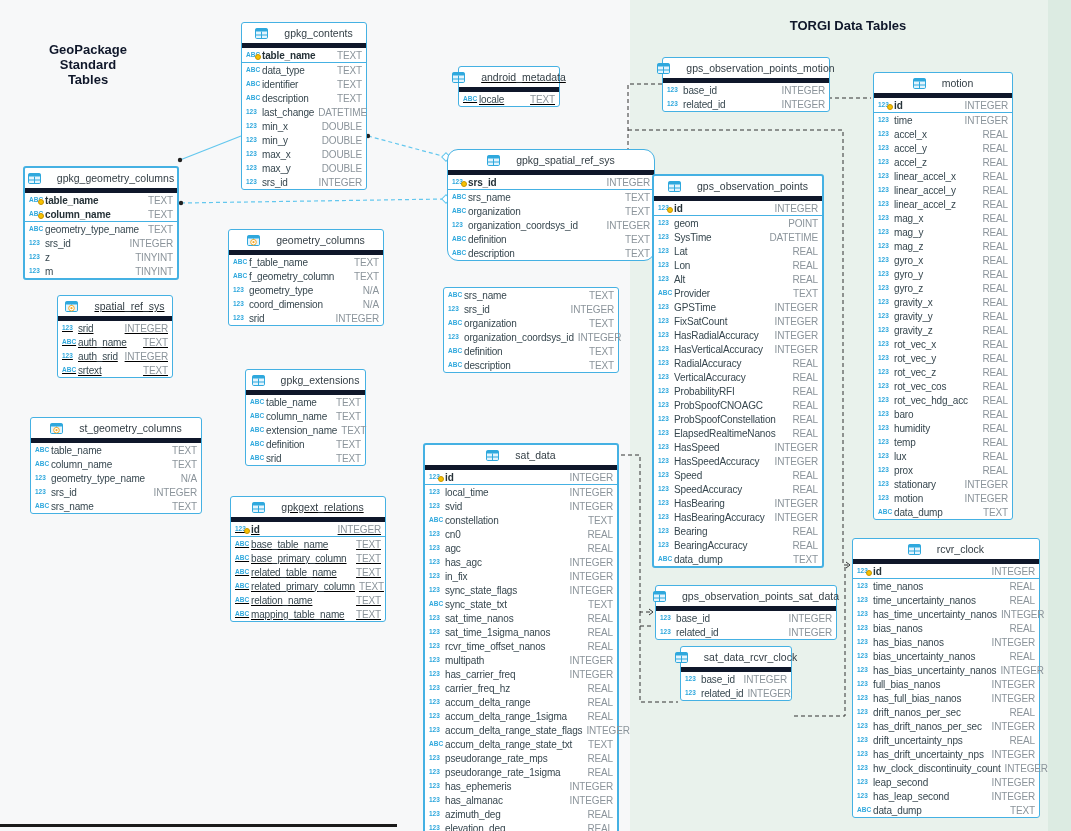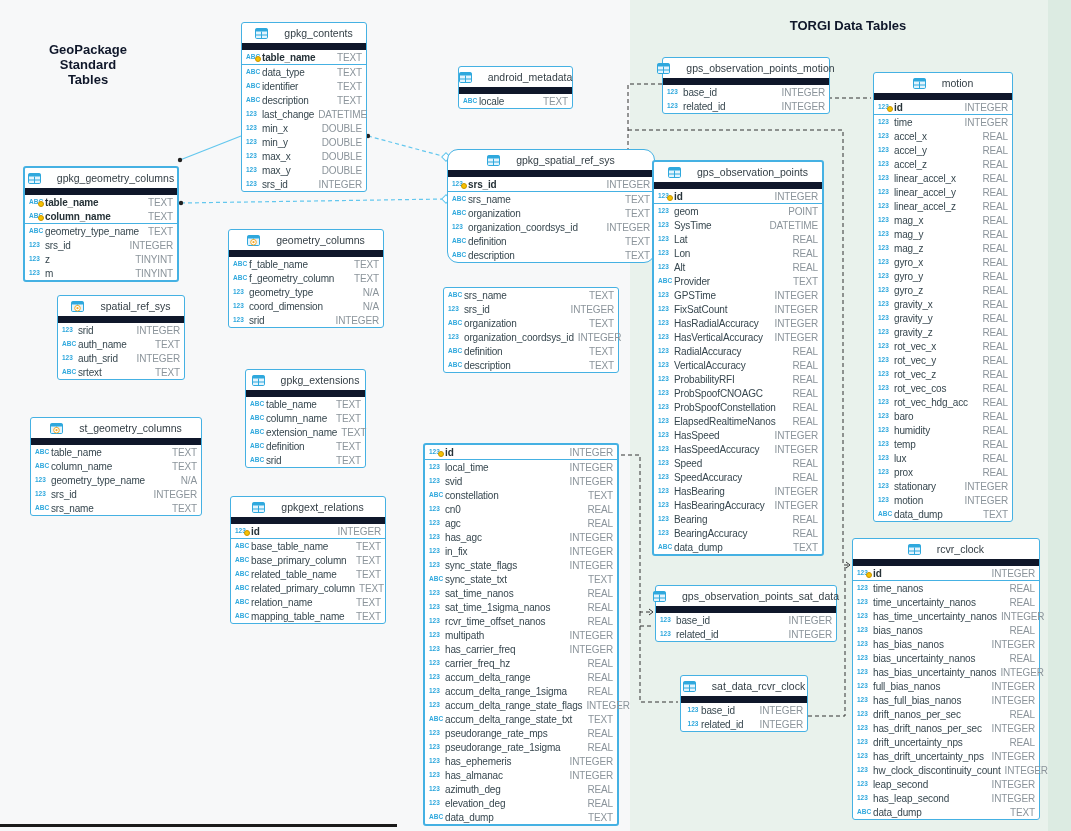--- a/index.html
+++ b/index.html
@@ -12,21 +12,21 @@
   #green-strip{position:absolute;left:1048px;top:0;width:23px;height:831px;background:#dcebe2;}
   #bottom-line{position:absolute;left:0;top:824px;width:397px;height:3px;background:#1a1a1a;}
   #connectors{position:absolute;left:0;top:0;pointer-events:none;z-index:2;}
   #canvas{position:absolute;left:0;top:0;width:1071px;height:831px;z-index:3;}
   .section-title{position:absolute;font-weight:bold;font-size:13px;color:#0f172a;text-align:center;white-space:pre-line;line-height:15px;z-index:3;}
   #title-left{left:28px;top:42px;width:120px;}
   #title-torgi{left:748px;top:18px;width:200px;}
   .tbl{position:absolute;background:#ffffff;border:1.5px solid #45b1e3;border-radius:3px;box-sizing:border-box;}
   .tbl.thick{border-width:2px;margin-top:18px;}
   .hdr{height:20px;display:flex;align-items:center;justify-content:center;gap:16px;
-       border-bottom:7px solid #0f172a;font-size:10.5px;color:#333e45;}
+       border-bottom:5px solid #0f172a;font-size:10.5px;color:#333e45;}
   .hicon{display:flex;align-items:center;flex:none;}
   .keys{border-bottom:1px solid #45b1e3;}
   .row{height:14px;display:flex;align-items:center;padding:0 4px;font-size:10px;color:#37474f;}
   .ficon{width:16px;flex:none;font-size:6.5px;font-weight:bold;color:#2fa8dd;position:relative;line-height:1;}
   .ficon.haskey::after{content:"";position:absolute;left:9px;top:2px;width:4px;height:4px;
        background:#f8c200;border:1px solid #c79400;border-radius:50%;}
   .fname{white-space:nowrap;letter-spacing:-0.15px;}
   .keys .fname{font-weight:bold;color:#263238;}
   .ftype{margin-left:auto;color:#8b949b;white-space:nowrap;padding-left:4px;letter-spacing:-0.15px;}
 </style>
@@ -170,21 +170,21 @@
           <span class="fname">z</span>
           <span class="ftype">TINYINT</span>
         </div>
         <div class="row">
           <span class="ficon">123</span>
           <span class="fname">m</span>
           <span class="ftype">TINYINT</span>
         </div>
       </div>
     </div>
-    <div class="tbl" style="left: 57px; top: 295px; width: 128px;">
+    <div class="tbl" style="left: 57px; top: 295px; width: 116px; text-decoration: underline;">
       <div class="hdr">
         <span class="hicon">
           <svg width="13" height="11" viewBox="0 0 13 11">
             <rect x="0.5" y="0.5" width="12" height="10" rx="1.2" fill="#e3f4fd" stroke="#2fa8dd"></rect>
             <rect x="0.5" y="0.5" width="12" height="3" rx="1" fill="#2fa8dd"></rect>
             <line x1="6.5" y1="3.5" x2="6.5" y2="10.5" stroke="#2fa8dd"></line>
             <circle cx="6.5" cy="7.2" r="2.8" fill="#ffffff" stroke="#f6a821"></circle>
             <circle cx="6.5" cy="7.2" r="1.1" fill="#f6a821"></circle>
           </svg>
         </span>
@@ -328,21 +328,21 @@
           <span class="fname">definition</span>
           <span class="ftype">TEXT</span>
         </div>
         <div class="row">
           <span class="ficon">ABC</span>
           <span class="fname">srid</span>
           <span class="ftype">TEXT</span>
         </div>
       </div>
     </div>
-    <div class="tbl" style="left: 230px; top: 496px; width: 156px;">
+    <div class="tbl" style="left: 230px; top: 496px; width: 156px; text-decoration: underline;">
       <div class="hdr">
         <span class="hicon">
           <svg width="13" height="11" viewBox="0 0 13 11">
             <rect x="0.5" y="0.5" width="12" height="10" rx="1.2" fill="#e3f4fd" stroke="#2fa8dd"></rect>
             <rect x="0.5" y="0.5" width="12" height="3" rx="1" fill="#2fa8dd"></rect>
             <line x1="6.5" y1="3.5" x2="6.5" y2="10.5" stroke="#2fa8dd"></line>
             <line x1="0.5" y1="7" x2="12.5" y2="7" stroke="#2fa8dd"></line>
           </svg>
         </span>
         <span>gpkgext_relations</span>
@@ -380,21 +380,21 @@
           <span class="fname">relation_name</span>
           <span class="ftype">TEXT</span>
         </div>
         <div class="row">
           <span class="ficon">ABC</span>
           <span class="fname">mapping_table_name</span>
           <span class="ftype">TEXT</span>
         </div>
       </div>
     </div>
-    <div class="tbl" style="left: 458px; top: 66px; width: 115px;">
+    <div class="tbl" style="left: 458px; top: 66px; width: 102px; text-decoration: underline;">
       <div class="hdr">
         <span class="hicon">
           <svg width="13" height="11" viewBox="0 0 13 11">
             <rect x="0.5" y="0.5" width="12" height="10" rx="1.2" fill="#e3f4fd" stroke="#2fa8dd"></rect>
             <rect x="0.5" y="0.5" width="12" height="3" rx="1" fill="#2fa8dd"></rect>
             <line x1="6.5" y1="3.5" x2="6.5" y2="10.5" stroke="#2fa8dd"></line>
             <line x1="0.5" y1="7" x2="12.5" y2="7" stroke="#2fa8dd"></line>
           </svg>
         </span>
         <span>android_metadata</span>
@@ -482,20 +482,31 @@
           <span class="ftype">TEXT</span>
         </div>
         <div class="row">
           <span class="ficon">ABC</span>
           <span class="fname">description</span>
           <span class="ftype">TEXT</span>
         </div>
       </div>
     </div>
     <div class="tbl thick" style="left: 423px; top: 425px; width: 196px;">
+      <div class="hdr">
+        <span class="hicon">
+          <svg width="13" height="11" viewBox="0 0 13 11">
+            <rect x="0.5" y="0.5" width="12" height="10" rx="1.2" fill="#e3f4fd" stroke="#2fa8dd"></rect>
+            <rect x="0.5" y="0.5" width="12" height="3" rx="1" fill="#2fa8dd"></rect>
+            <line x1="6.5" y1="3.5" x2="6.5" y2="10.5" stroke="#2fa8dd"></line>
+            <line x1="0.5" y1="7" x2="12.5" y2="7" stroke="#2fa8dd"></line>
+          </svg>
+        </span>
+        <span>sat_data</span>
+      </div>
       <div class="keys">
         <div class="row">
           <span class="ficon haskey">123</span>
           <span class="fname">id</span>
           <span class="ftype">INTEGER</span>
         </div>
       </div>
       <div>
         <div class="row">
           <span class="ficon">123</span>
@@ -647,21 +658,21 @@
           <span class="fname">base_id</span>
           <span class="ftype">INTEGER</span>
         </div>
         <div class="row">
           <span class="ficon">123</span>
           <span class="fname">related_id</span>
           <span class="ftype">INTEGER</span>
         </div>
       </div>
     </div>
-    <div class="tbl thick" style="left: 652px; top: 142px; width: 172px;">
+    <div class="tbl thick" style="left: 652px; top: 156px; width: 172px;">
       <div class="hdr">
         <span class="hicon">
           <svg width="13" height="11" viewBox="0 0 13 11">
             <rect x="0.5" y="0.5" width="12" height="10" rx="1.2" fill="#e3f4fd" stroke="#2fa8dd"></rect>
             <rect x="0.5" y="0.5" width="12" height="3" rx="1" fill="#2fa8dd"></rect>
             <line x1="6.5" y1="3.5" x2="6.5" y2="10.5" stroke="#2fa8dd"></line>
             <line x1="0.5" y1="7" x2="12.5" y2="7" stroke="#2fa8dd"></line>
           </svg>
         </span>
         <span>gps_observation_points</span>
@@ -986,21 +997,21 @@
           <span class="fname">base_id</span>
           <span class="ftype">INTEGER</span>
         </div>
         <div class="row">
           <span class="ficon">123</span>
           <span class="fname">related_id</span>
           <span class="ftype">INTEGER</span>
         </div>
       </div>
     </div>
-    <div class="tbl" style="left: 680px; top: 675px; width: 128px; text-align: center;">
+    <div class="tbl" style="left: 680px; top: 646px; width: 112px;">
       <div class="hdr">
         <span class="hicon">
           <svg width="13" height="11" viewBox="0 0 13 11">
             <rect x="0.5" y="0.5" width="12" height="10" rx="1.2" fill="#e3f4fd" stroke="#2fa8dd"></rect>
             <rect x="0.5" y="0.5" width="12" height="3" rx="1" fill="#2fa8dd"></rect>
             <line x1="6.5" y1="3.5" x2="6.5" y2="10.5" stroke="#2fa8dd"></line>
             <line x1="0.5" y1="7" x2="12.5" y2="7" stroke="#2fa8dd"></line>
           </svg>
         </span>
         <span>sat_data_rcvr_clock</span>

